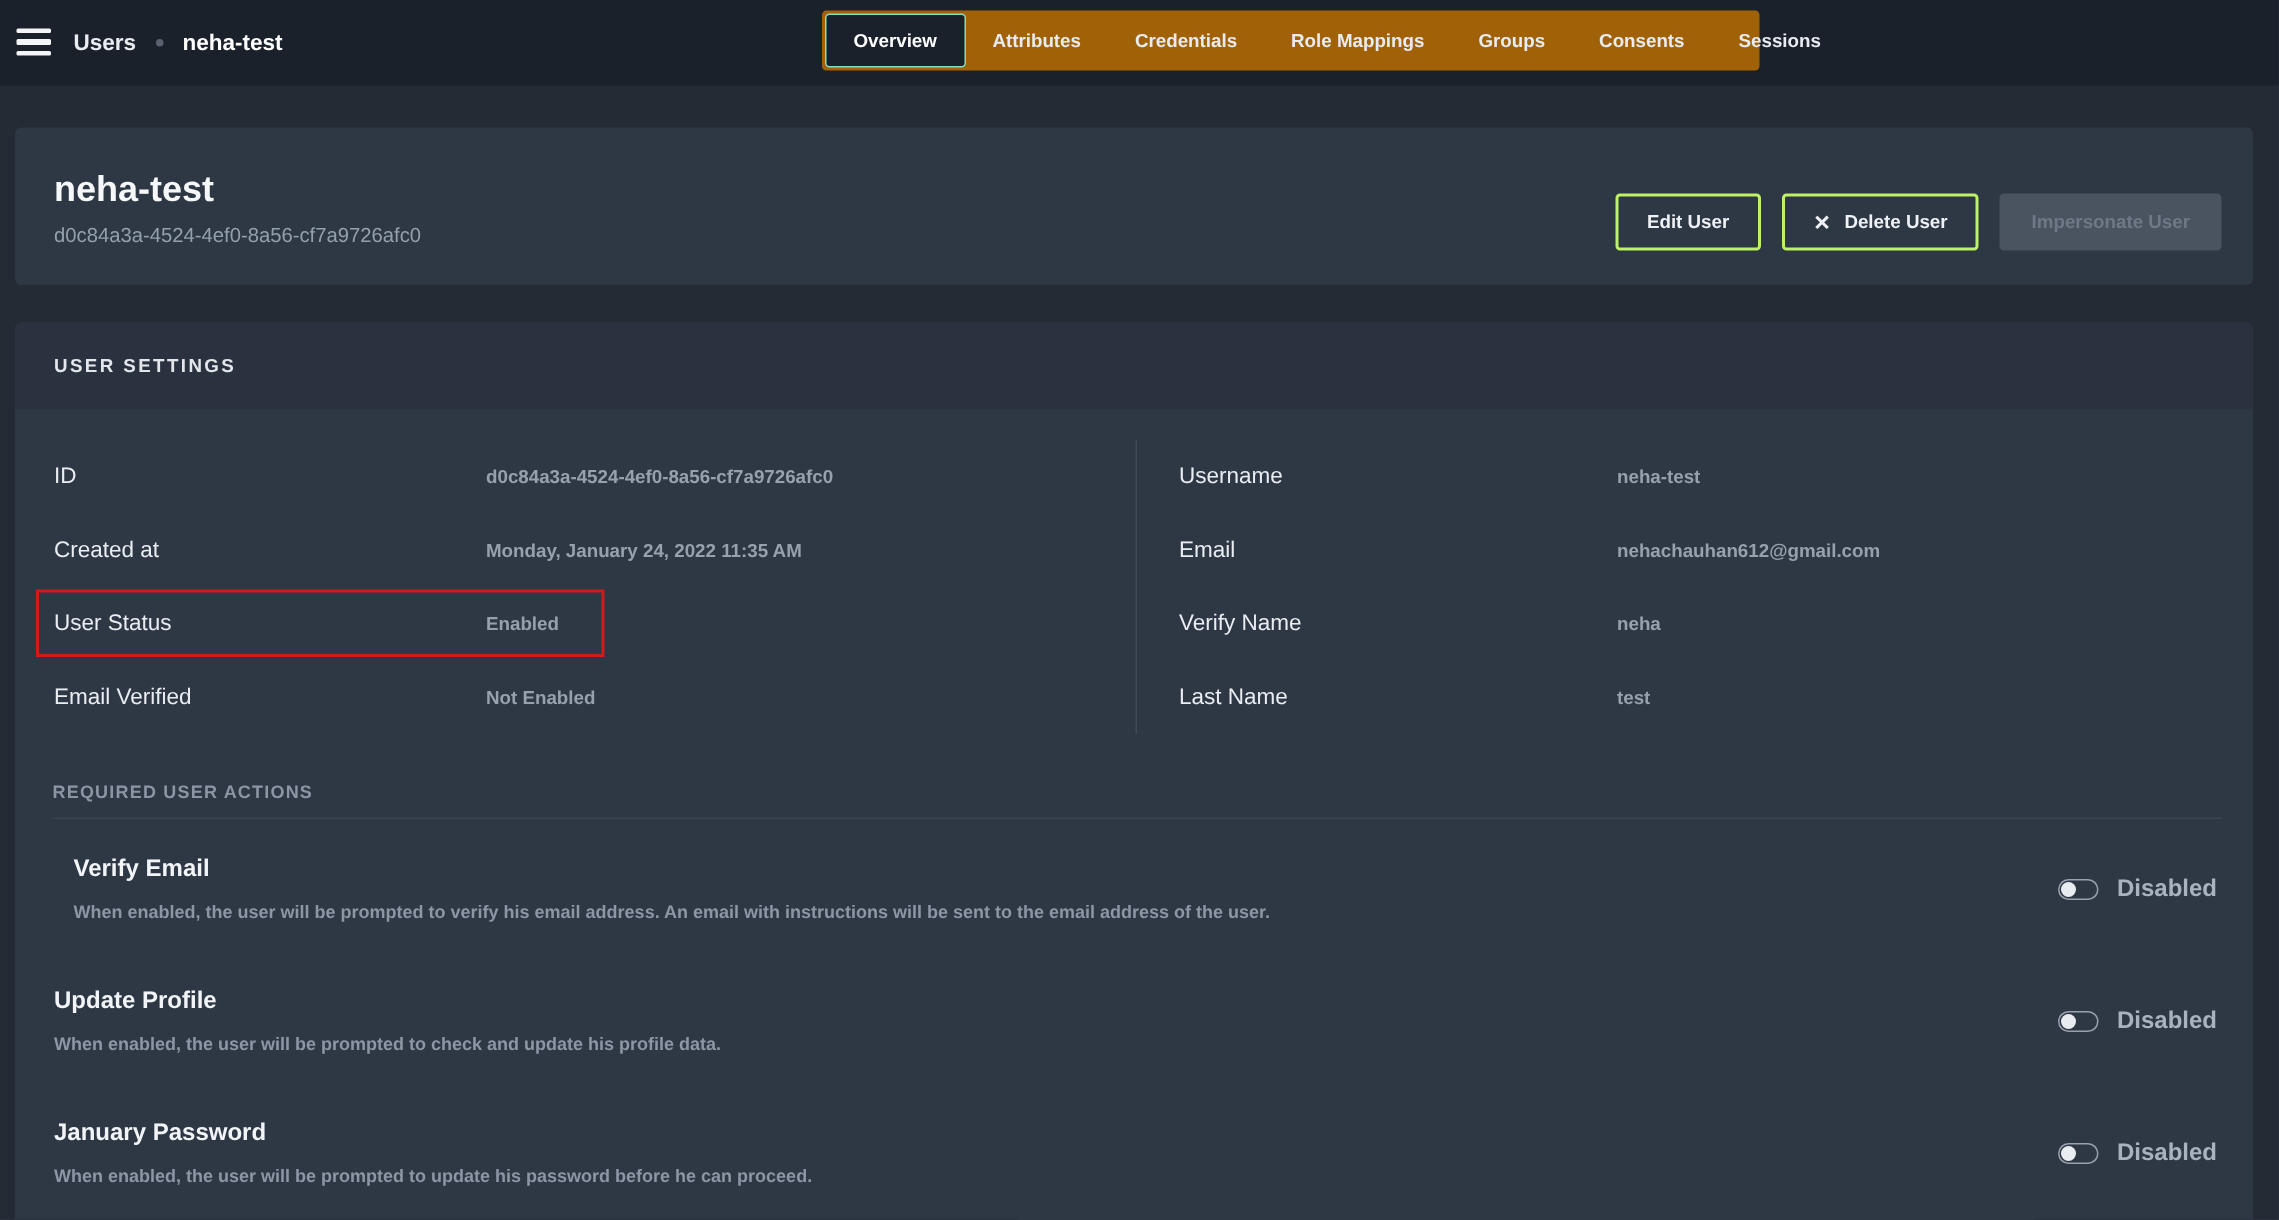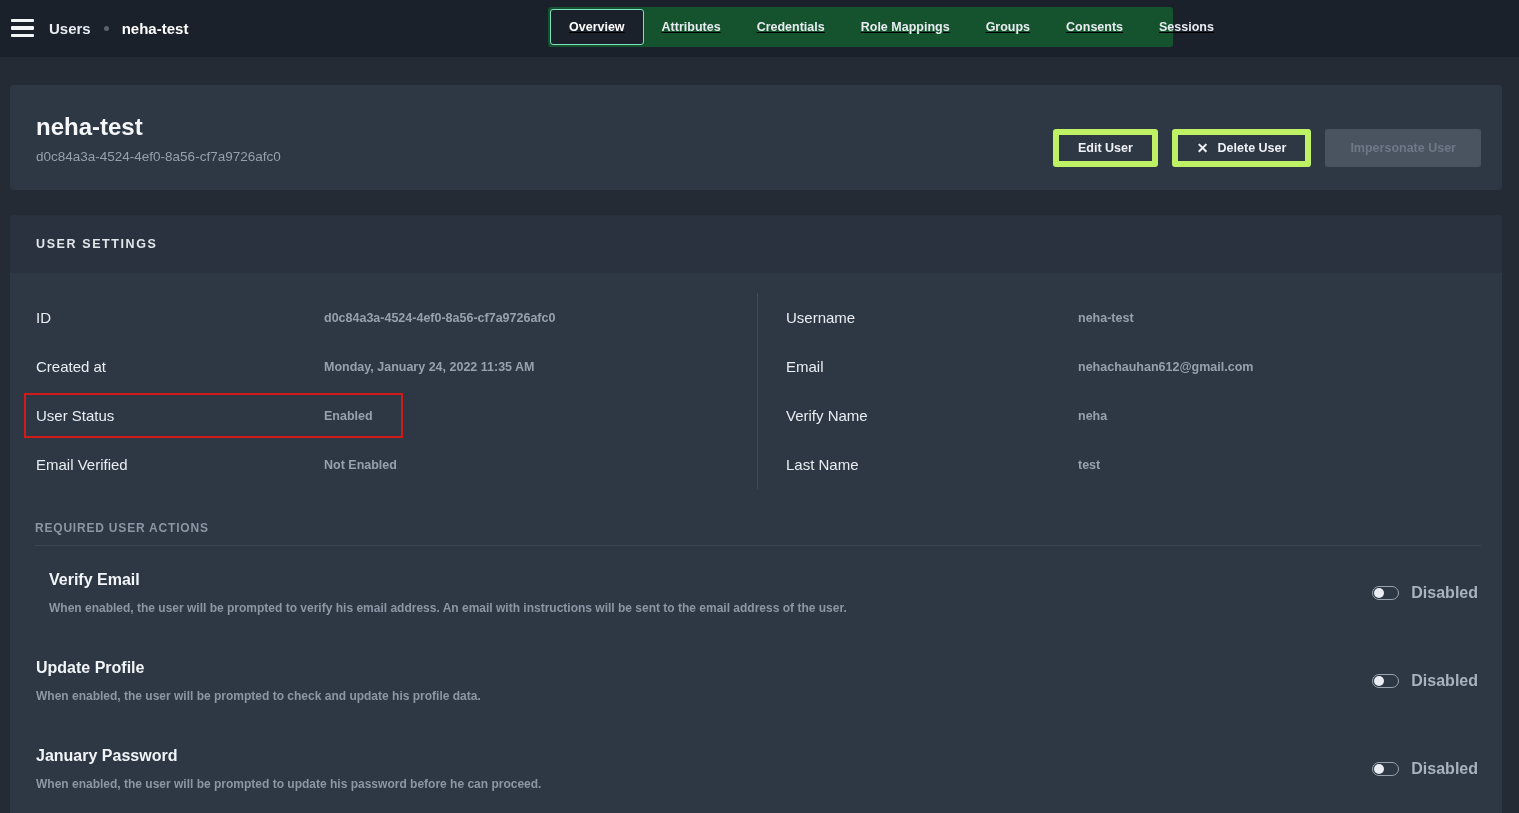--- a/index.html
+++ b/index.html
@@ -13,35 +13,35 @@
   .topbar { position:absolute; left:0; top:0; width:1519px; height:57px; background:#1b212b; }
   .hamburger { position:absolute; left:11px; top:19px; width:23px; height:18px;
     display:flex; flex-direction:column; justify-content:space-between; cursor:pointer; }
   .hamburger span { display:block; height:3.2px; background:#f3f5f7; border-radius:1px; }
   .breadcrumb { position:absolute; left:49px; top:0; height:57px; display:flex; align-items:center; }
   .crumb-root { font-size:15px; font-weight:700; color:#e9edf2; cursor:pointer; }
   .crumb-sep { width:5px; height:5px; border-radius:50%; background:#5a6270; margin:0 13px; }
   .crumb-current { font-size:15px; font-weight:700; color:#ffffff; }
 
   .tabstrip { position:absolute; left:548px; top:7px; width:625px; height:40px;
-    background:#14532d; border-radius:3px; display:flex; align-items:stretch; padding:2px;text-decoration:underline; }
+    background:#a16207; border-radius:3px; display:flex; align-items:stretch; padding:2px; }
   .tab { flex:1 1 auto; display:flex; align-items:center; justify-content:center;
     padding:0 18px; font-size:12.5px; font-weight:700; color:#e8ecf1;
     white-space:nowrap; cursor:pointer; border-radius:3px; }
   .tab.active { background:#1a212b; border:1px solid #7fe0c2; color:#ffffff; }
 
   
   .header-card { position:absolute; left:10px; top:85px; width:1492px; height:105px;
     background:#2e3744; border-radius:4px; }
   .header-title { position:absolute; left:26px; top:28px; font-size:24px; font-weight:700; color:#f5f7f9; }
   .header-id { position:absolute; left:26px; top:64px; font-size:13.5px; color:#95a0ad; }
   .header-buttons { position:absolute; right:21px; top:44px; display:flex; gap:14px; }
   .btn { height:38px; display:flex; align-items:center; justify-content:center;
     padding:0 19px; font-size:12.5px; font-weight:700; color:#eef1f5;
-    background:transparent; border:6px solid #bef264; border-radius:3px; cursor:pointer;
+    background:transparent; border:2px solid #bef264; border-radius:3px; cursor:pointer;
     white-space:nowrap; }
   .btn .x-icon { margin-right:9px; font-size:14px; font-weight:700; }
   .btn.disabled { background:#4a5360; border-color:#4a5360; color:#6e7886; cursor:default;text-align:center; }
 
   
   .main-card { position:absolute; left:10px; top:215px; width:1492px; height:598px;
     background:#2e3744; border-radius:4px 4px 0 0; }
   .section-band { height:58px; background:#2a323f; border-radius:4px 4px 0 0;
     display:flex; align-items:center; padding-left:26px; }
   .section-band-title { font-size:12.5px; font-weight:700; letter-spacing:1.6px; color:#e3e7ec; }

